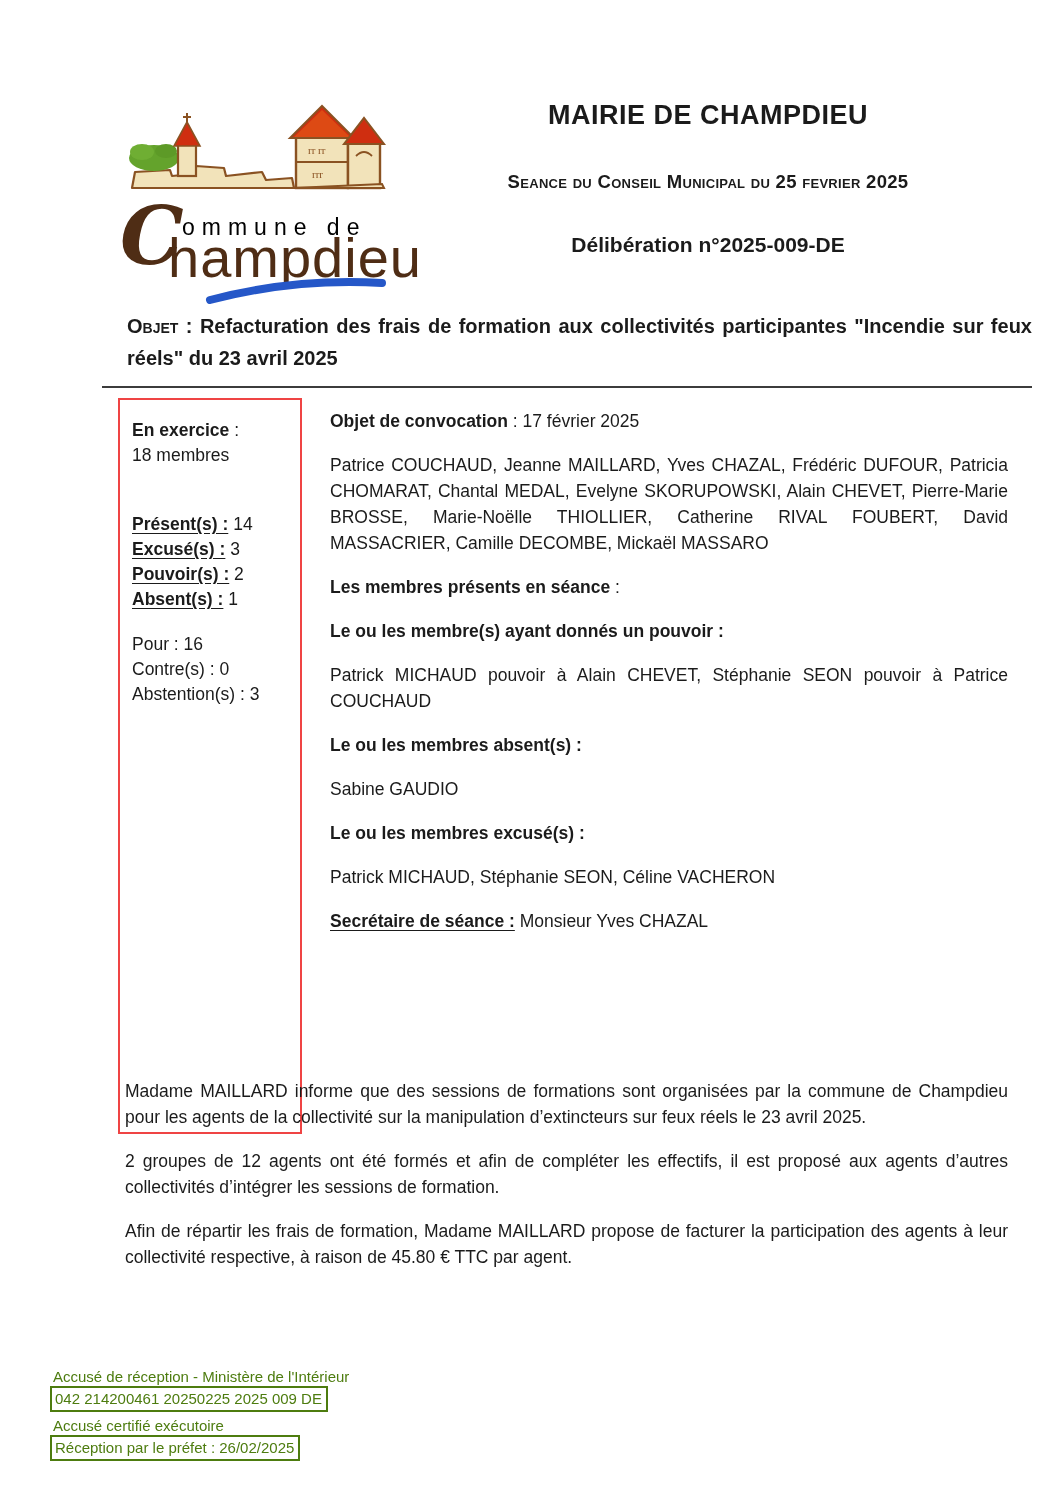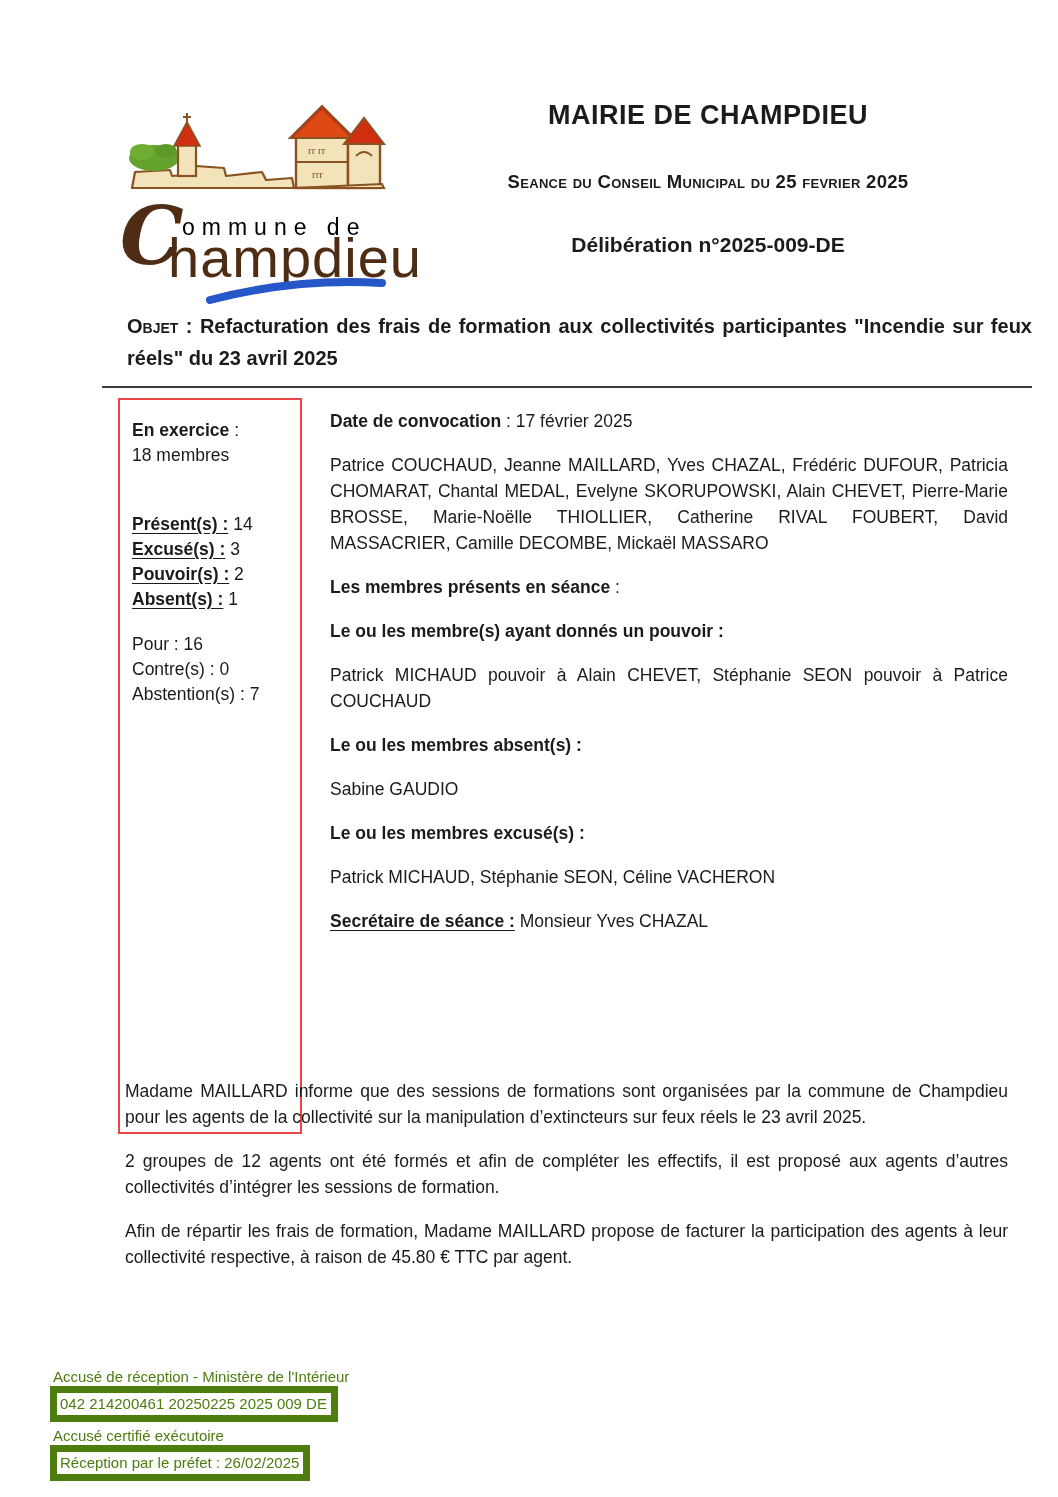--- a/index.html
+++ b/index.html
@@ -65,21 +65,21 @@
     font-size:17.5px; line-height:26px; text-align:justify;
   }
   .bodytext p { margin:0 0 18px 0; }
   
   .stamp {
     position:absolute; left:50px; top:1368px;
     font-size:15px; line-height:18px; color:#4d7c0f;
   }
   .stamp .line { margin-bottom:5px; padding-left:3px; }
   .stamp .boxed {
-    display:inline-block; border:7px solid #4d7c0f; padding:2px 4px 2px 3px;
+    display:inline-block; border:2px solid #4d7c0f; padding:2px 4px 2px 3px;
     margin-bottom:5px; padding-left:3px;
   }
   .stamp .row { display:block; }
 </style>
 </head>
 <body>
 
 <div class="page">
 
   <div class="logo">
@@ -142,26 +142,26 @@
     </div>
     <div>
       <span class="lbl-bu">Pouvoir(s) :</span><span> 2</span>
     </div>
     <div>
       <span class="lbl-bu">Absent(s) :</span><span> 1</span>
     </div>
     <div class="att-gap-sm"></div>
     <div>Pour : 16</div>
     <div>Contre(s) : 0</div>
-    <div>Abstention(s) : 7</div>
+    <div>Abstention(s) : 3</div>
   </div>
 
   <div class="session">
     <p>
-      <span class="lbl-b">Date de convocation</span><span> : 17 février 2025</span>
+      <span class="lbl-b">Objet de convocation</span><span> : 17 février 2025</span>
     </p>
     <p>Patrice COUCHAUD, Jeanne MAILLARD, Yves CHAZAL, Frédéric DUFOUR, Patricia CHOMARAT, Chantal MEDAL, Evelyne SKORUPOWSKI, Alain CHEVET, Pierre-Marie BROSSE, Marie-Noëlle THIOLLIER, Catherine RIVAL FOUBERT, David MASSACRIER, Camille DECOMBE, Mickaël MASSARO</p>
     <p>
       <span class="lbl-b">Les membres présents en séance</span><span> :</span>
     </p>
     <p class="lbl-b">Le ou les membre(s) ayant donnés un pouvoir :</p>
     <p>Patrick MICHAUD pouvoir à Alain CHEVET, Stéphanie SEON pouvoir à Patrice COUCHAUD</p>
     <p class="lbl-b">Le ou les membres absent(s) :</p>
     <p>Sabine GAUDIO</p>
     <p class="lbl-b">Le ou les membres excusé(s) :</p>

